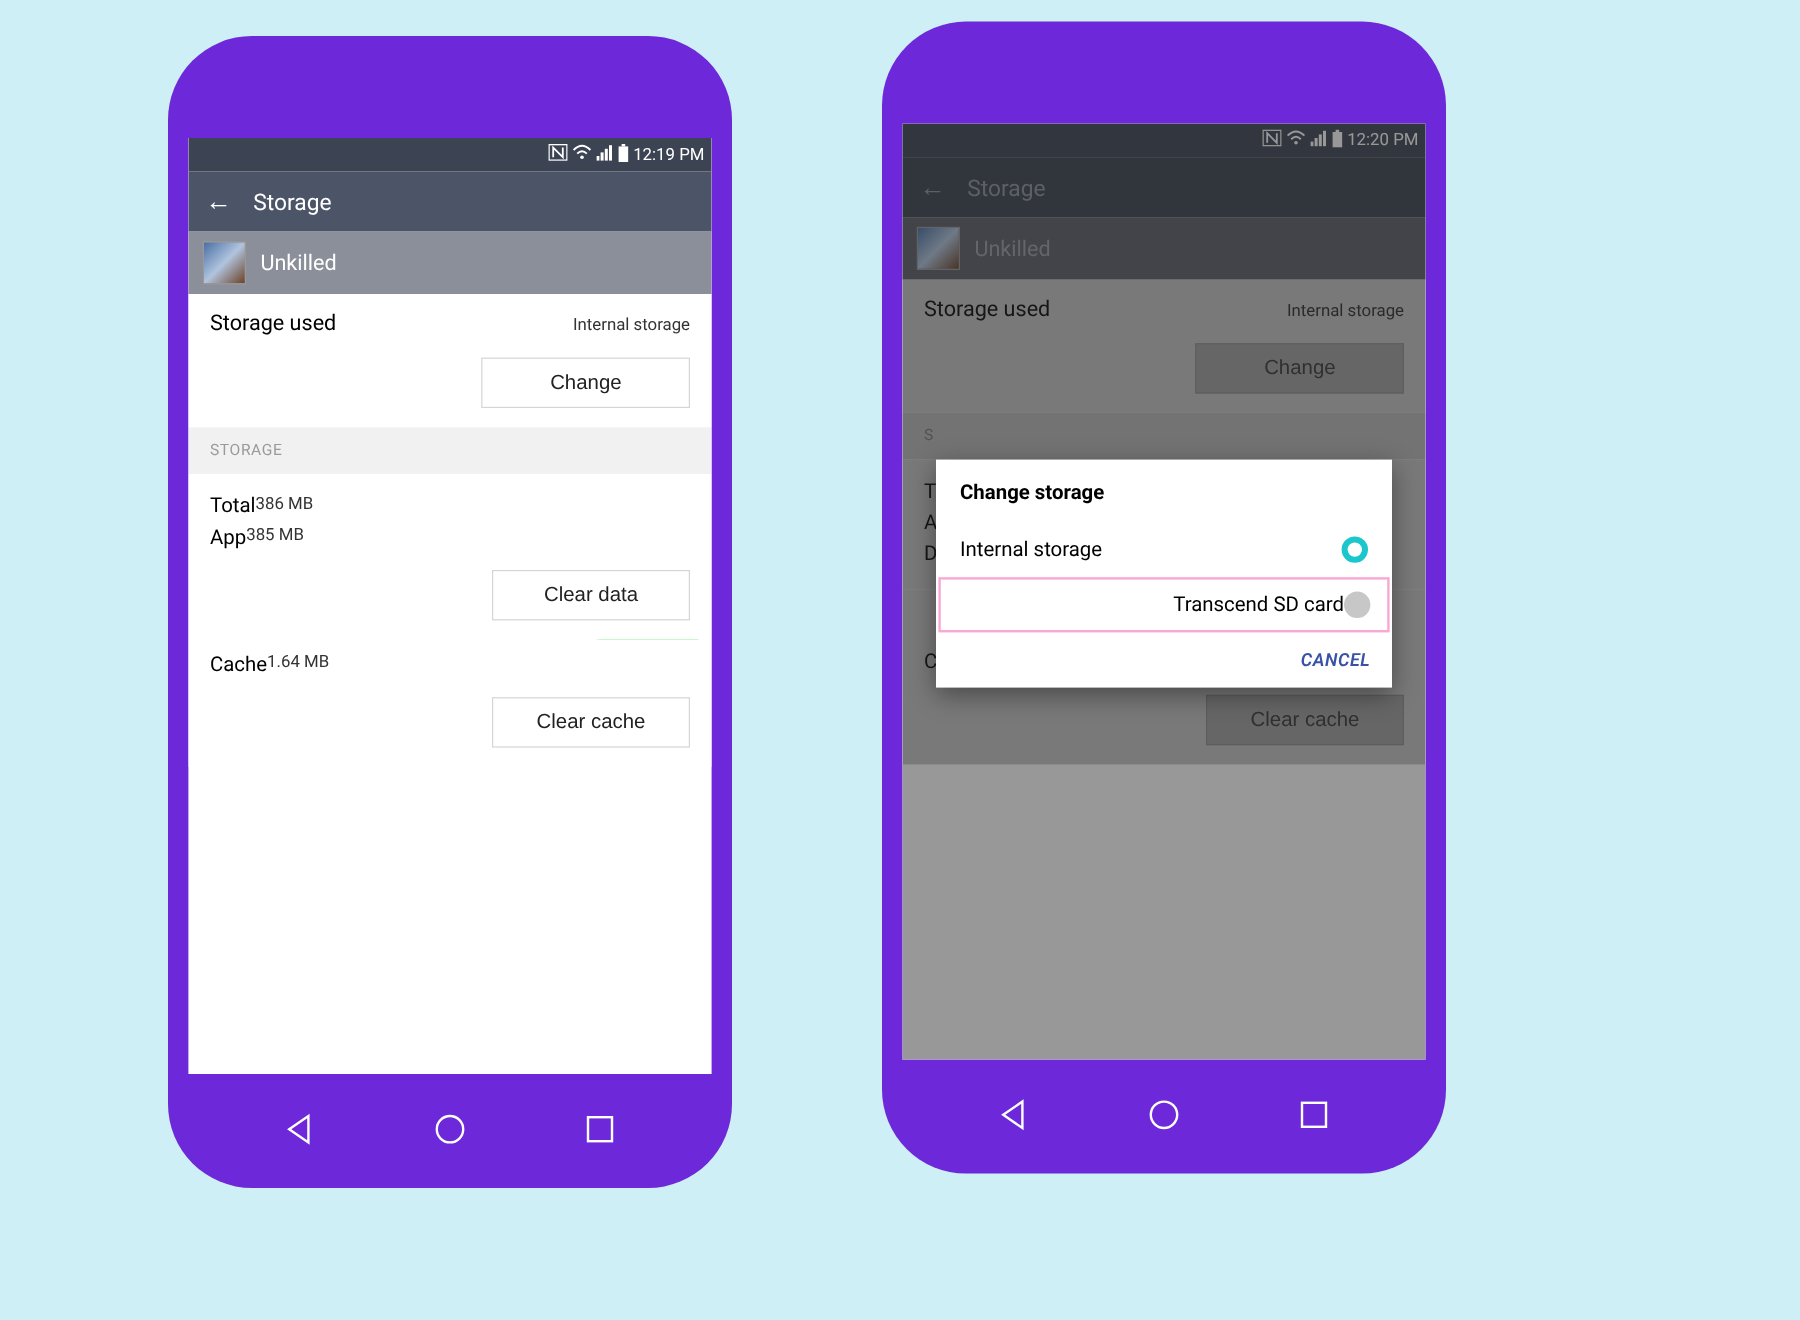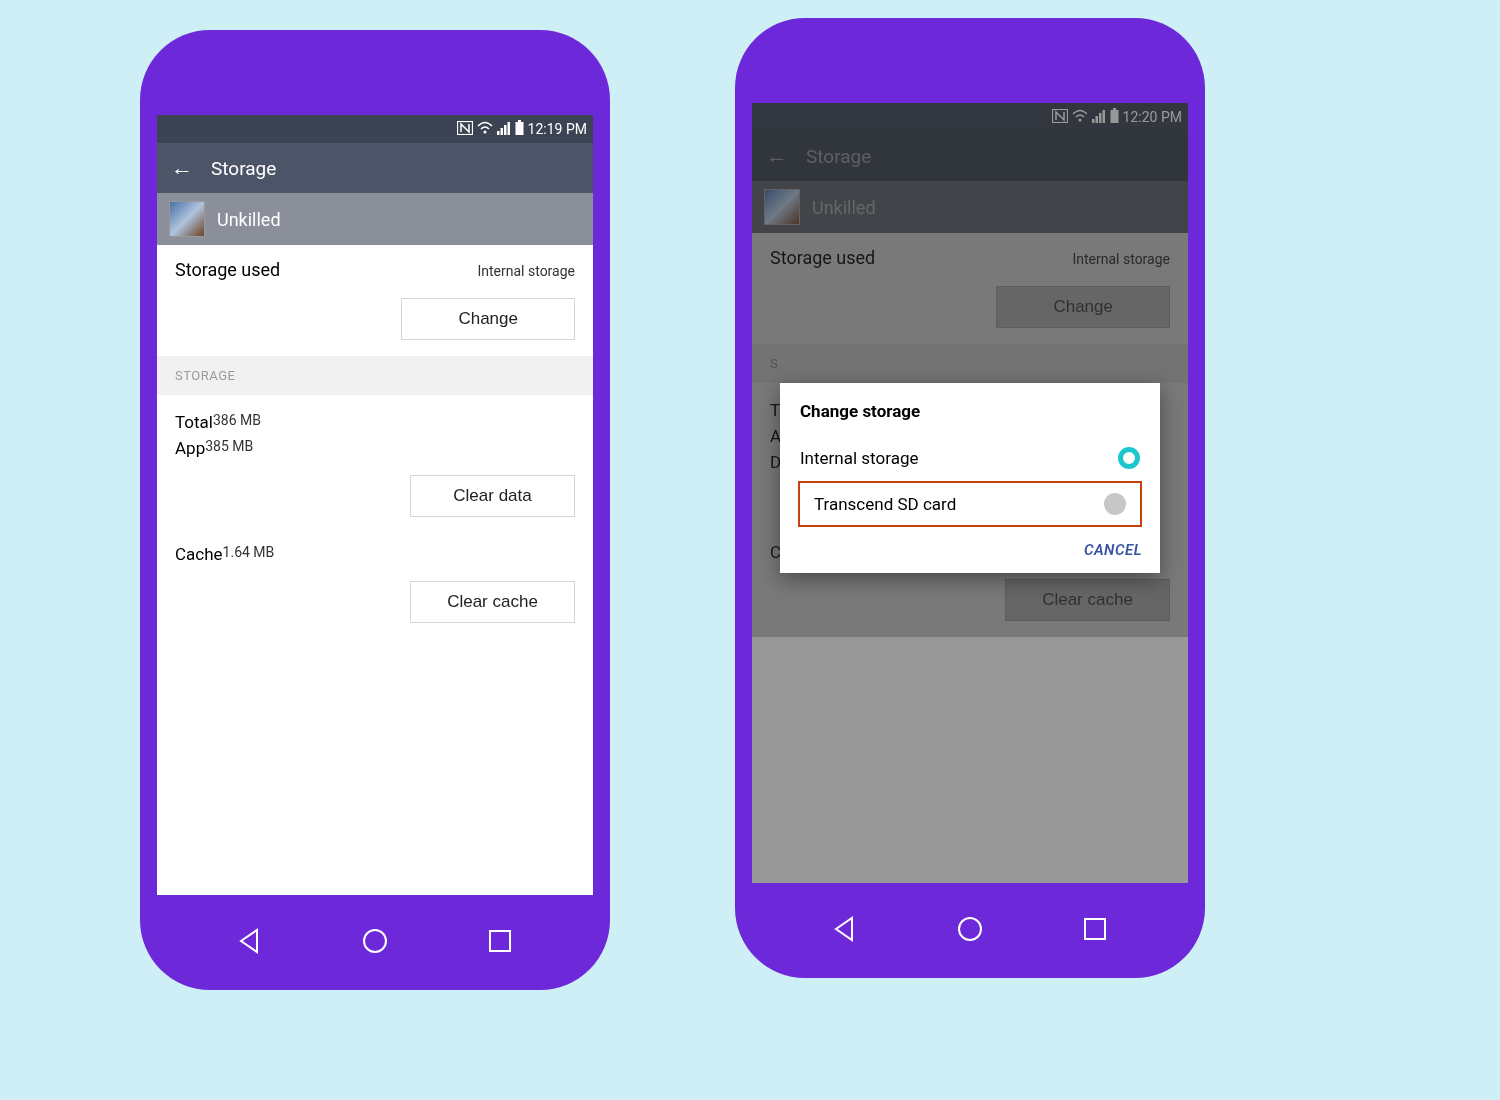--- a/index.html
+++ b/index.html
@@ -152,23 +152,24 @@
     padding: 0 26px 14px 20px;
   }
   .radio-row {
     display: flex;
     justify-content: space-between;
     align-items: center;
     padding: 12px 20px;
     font-size: 17px;
   }
   .radio-row.highlight {
-    border: 2px solid #c2410c;
-    margin: 0 18px;
+    border: 2px solid #f9a8d4;
+    margin: 0 2px;
     padding: 10px 14px;
+    justify-content: flex-end;
   }
   .radio {
     width: 22px; height: 22px;
     border-radius: 50%;
   }
   .radio.selected {
     border: 5px solid #1bc7cc;
     background: #fff;
   }
   .radio.unselected {

